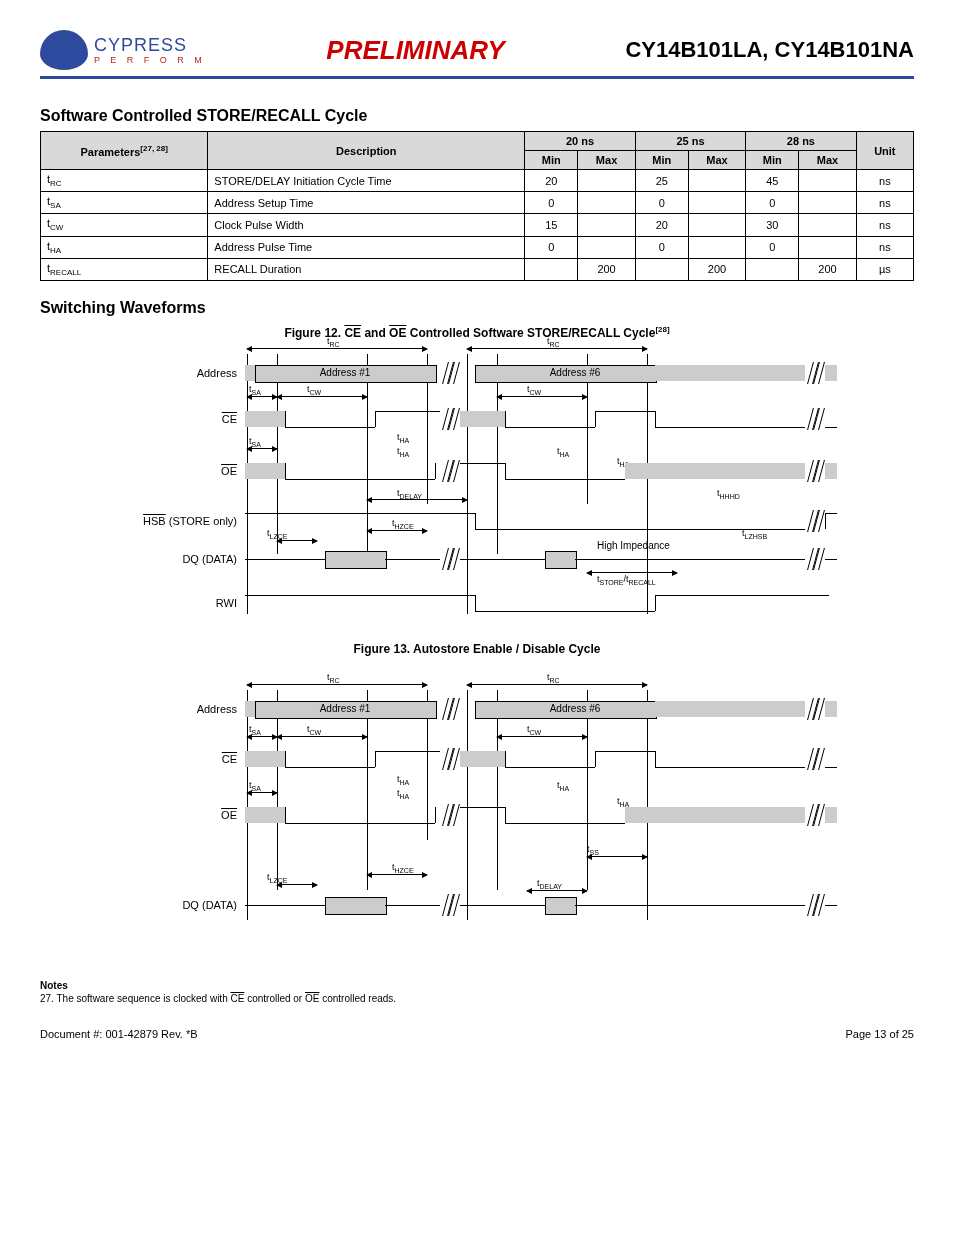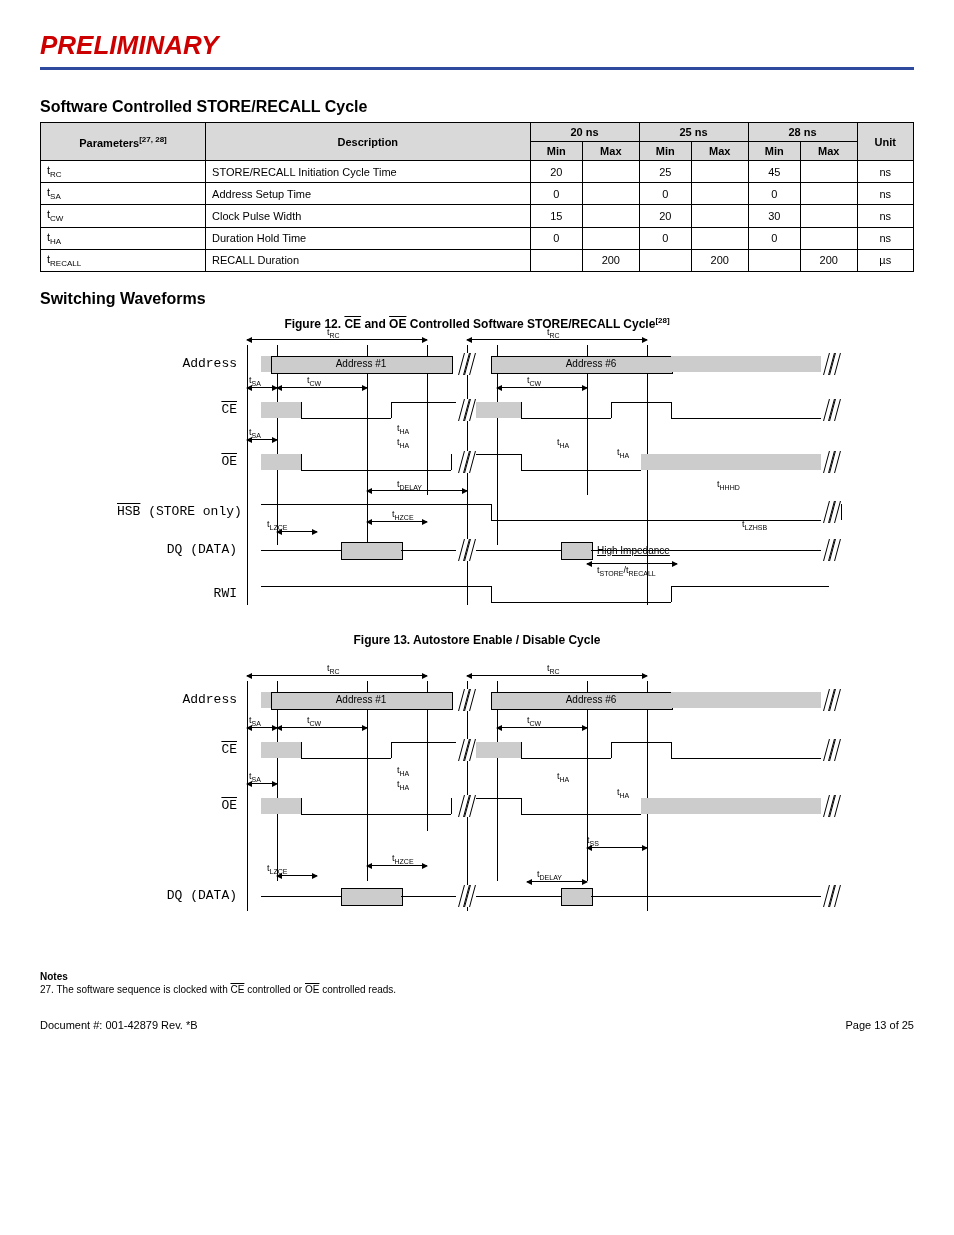--- a/index.html
+++ b/index.html
@@ -66,23 +66,22 @@
   }
   .figure-box {
     width: 720px;
     margin: 0 auto 18px auto;
     position: relative;
   }
   .signal-row {
     display: flex; align-items: center; height: 30px; position: relative;
   }
   .sig-label {
-    width: 120px; text-align: right; padding-right: 24px; font-size: 13px;
+    width: 120px; text-align: right; padding-right: 8px; font-size: 11px;
     white-space: nowrap;
-    font-family: Liberation Mono, monospace;
   }
   .overline { text-decoration: overline; }
   .lane {
     flex: 1; height: 100%; position: relative;
     border-left: 0;
   }
   .bus {
     position:absolute; top:7px; height:16px; background:#ccc;
     border:1px solid #000;
   }
@@ -128,21 +127,29 @@
   .arrow-span::after {
     content:""; position:absolute; right:-1px; top:-3px;
     border-top:3px solid transparent; border-bottom:3px solid transparent;
     border-left:6px solid #000;
   }
 </style>
 </head>
 <body>
 
 <div class="header">
+  <div class="logo">
+    <div class="logo-mark"></div>
+    <div class="logo-text">
+      <span class="logo-name">CYPRESS</span>
+      <span class="logo-tag">P E R F O R M</span>
+    </div>
+  </div>
   <div class="preliminary">PRELIMINARY</div>
+  <div class="part-numbers">CY14B101LA, CY14B101NA</div>
 </div>
 
 <h2 class="section">Software Controlled STORE/RECALL Cycle</h2>
 
 <table class="params">
   <thead>
     <tr>
       <th rowspan="2">
         <span>Parameters</span><span class="sup">[27, 28]</span>
       </th>
@@ -157,21 +164,21 @@
       <th>Max</th>
       <th>Min</th>
       <th>Max</th>
       <th>Min</th>
       <th>Max</th>
     </tr>
   </thead>
   <tbody id="param-rows">
       <tr>
         <td class="left">t<span class="sub">RC</span></td>
-        <td class="left">STORE/RECALL Initiation Cycle Time</td>
+        <td class="left">STORE/DELAY Initiation Cycle Time</td>
         <td>20</td>
         <td></td>
         <td>25</td>
         <td></td>
         <td>45</td>
         <td></td>
         <td>ns</td>
       </tr>
       <tr>
         <td class="left">t<span class="sub">SA</span></td>
@@ -190,21 +197,21 @@
         <td>15</td>
         <td></td>
         <td>20</td>
         <td></td>
         <td>30</td>
         <td></td>
         <td>ns</td>
       </tr>
       <tr>
         <td class="left">t<span class="sub">HA</span></td>
-        <td class="left">Duration Hold Time</td>
+        <td class="left">Address Pulse Time</td>
         <td>0</td>
         <td></td>
         <td>0</td>
         <td></td>
         <td>0</td>
         <td></td>
         <td>ns</td>
       </tr>
       <tr>
         <td class="left">t<span class="sub">RECALL</span></td>
@@ -338,21 +345,21 @@
       <div class="bus" style="left:80px; width:60px;"></div>
       <div class="line-high" style="left:140px; width:55px; top:15px;"></div>
       <div class="break" style="left:200px;"></div>
       <div class="line-high" style="left:215px; width:85px; top:15px;"></div>
       <div class="bus" style="left:300px; width:30px;"></div>
       <div class="line-high" style="left:330px; width:230px; top:15px;"></div>
       <div class="break" style="left:565px;"></div>
       <div class="line-high" style="left:580px; right:0; top:15px;"></div>
     </div>
   </div>
-  <div class="hi-imp" style="left:480px; top:210px;text-decoration:underline;">High Impedance</div>
+  <div class="hi-imp" style="left:480px; top:196px;">High Impedance</div>
   <div class="arrow-span" style="left:470px; width:90px; top:228px;"></div>
   <div class="tlabel" style="position:absolute; left:480px; top:230px;">t<span class="tsub">STORE</span>/t<span class="tsub">RECALL</span></div>
 
   <div class="signal-row" style="position:absolute; left:0; right:8px; top:244px;">
     <div class="sig-label">RWI</div>
     <div class="lane">
       <div class="line-high" style="left:0; width:230px;"></div>
       <div class="edge" style="left:230px;"></div>
       <div class="line-low" style="left:230px; width:180px;"></div>
       <div class="edge" style="left:410px;"></div>

